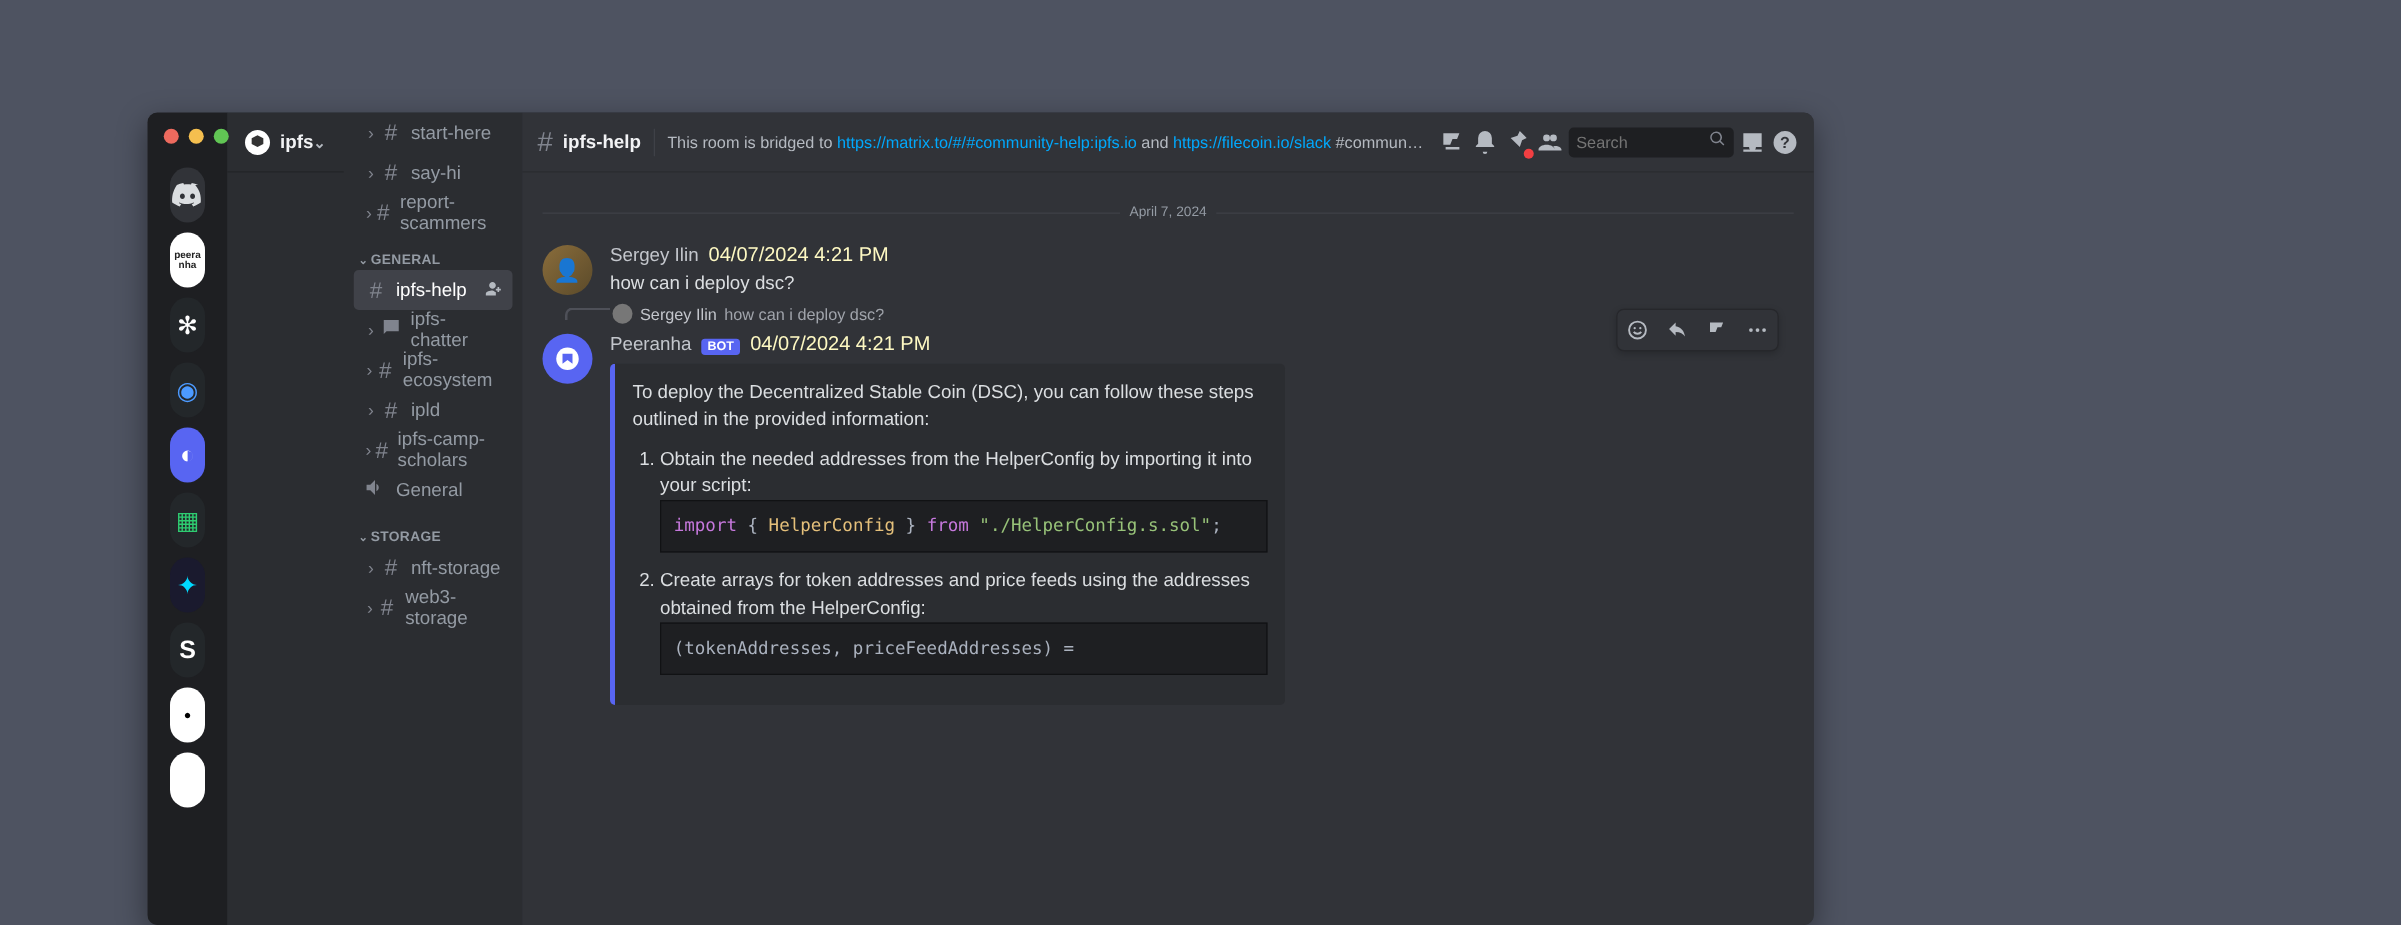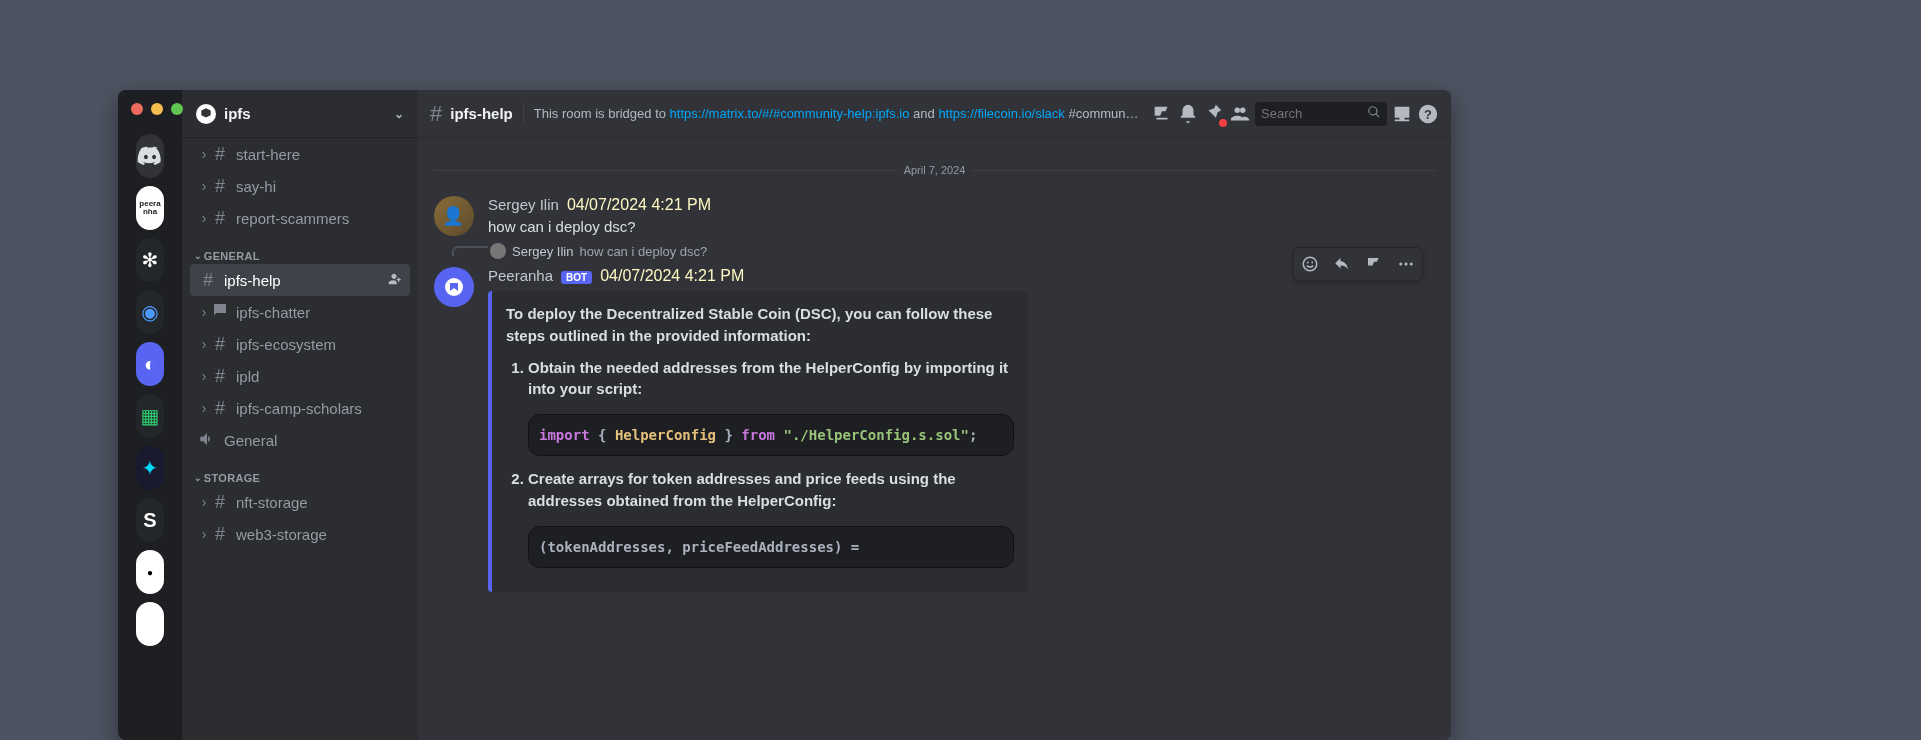--- a/index.html
+++ b/index.html
@@ -14,21 +14,21 @@
 .server-col { width: 64px; background: #1e1f22; display: flex; flex-direction: column; align-items: center; padding-top: 44px; gap: 8px; }
 .server-item { width: 28px; height: 44px; border-radius: 22px; background: #313338; display: flex; align-items: center; justify-content: center; cursor: pointer; font-size: 20px; transition: border-radius .15s; position: relative; }
 .server-item.round { border-radius: 14px; }
 .server-item.home { color: #dbdee1; }
 .server-item.white { background: #fff; color: #222; font-size: 10px; font-weight: 600; }
 .server-item.dark { background: #23272a; color: #fff; }
 .server-item.neon { background:#1a1a2e; color:#00d9ff; }
 .server-item.active { border-radius: 14px; background:#5865f2; }
 .server-item svg { width: 28px; height: 28px; }
 
-.channel-col { width: 236px; background: #2b2d31; display: flex; flex-direction: column; }
+.channel-col { width: 236px; background: #2b2d31; display: flex; }
 .server-header { height: 48px; border-bottom: 1px solid rgba(0,0,0,.2); display: flex; align-items: center; padding: 0 14px; color: #f2f3f5; font-weight: 600; font-size: 15px; cursor: pointer; }
 .server-header .hdr-icon { width: 20px; height: 20px; border-radius: 50%; background: #fff; margin-right: 8px; display:flex;align-items:center;justify-content:center; }
 .server-header .chev { margin-left: auto; color: #b5bac1; font-size: 12px; }
 .channels-scroll { flex: 1; overflow-y: auto; padding: 0 8px 8px; }
 .channel-row { display: flex; align-items: center; height: 32px; padding: 0 8px; border-radius: 4px; color: #949ba4; font-size: 15px; cursor: pointer; }
 .channel-row.active { background: #404249; color: #fff; }
 .channel-row .hash { width: 20px; text-align: center; color: #80848e; margin-right: 6px; font-size: 18px; }
 .channel-row .speaker { width:20px; margin-right:6px; }
 .channel-row .threadmark { width:12px; text-align:center; margin-right:0; color:#80848e; font-size:14px; }
 .channel-row .addperson { margin-left: auto; color: #b5bac1; font-size: 14px; display:none; }
@@ -64,24 +64,24 @@
 .msg .bot-tag { background: #5865f2; color: #fff; font-size: 10px; font-weight: 600; padding: 1px 5px; border-radius: 3px; }
 .msg .timestamp { color: #fef9c3; font-size: 16px; }
 .msg .body { color: #dbdee1; font-size: 15px; line-height: 1.4; margin-top: 2px; }
 
 .reply-ref { display:flex; align-items:center; gap:6px; color:#949ba4; font-size:13px; margin-bottom:2px; }
 .reply-ref .spine { width: 36px; height: 10px; border-left: 2px solid #4e5058; border-top: 2px solid #4e5058; border-top-left-radius: 6px; margin-left: 18px; margin-right: -4px; }
 .reply-ref .mini-av { width:16px; height:16px; border-radius:50%; background:#777; }
 .reply-ref .rauth { color:#c3c6cc; font-weight:500; }
 .reply-ref .rtext { color:#a0a4ab; overflow:hidden; text-overflow:ellipsis; white-space:nowrap; }
 
-.embed { border-left: 4px solid #5865f2; background: #2b2d31; border-radius: 4px; padding: 12px 14px; margin-top: 6px; max-width: 540px; color: #dbdee1; font-size: 15px; line-height: 1.45; font-weight: bold; }
+.embed { border-left: 4px solid #5865f2; background: #2b2d31; border-radius: 4px; padding: 12px 14px; margin-top: 6px; max-width: 540px; color: #dbdee1; font-size: 15px; line-height: 1.45; }
 .embed ol { padding-left: 22px; margin: 10px 0; }
 .embed li { margin-bottom: 8px; }
-.embed pre { background: #1e1f22; border: 1px solid #111214; border-radius: 12px; padding: 10px; font-family: Consolas, Monaco, monospace; font-size: 14px; overflow-x: auto; margin: 14px 0 12px; }
+.embed pre { background: #1e1f22; border: 1px solid #111214; border-radius: 0; padding: 10px; font-family: Consolas, Monaco, monospace; font-size: 14px; overflow-x: auto; margin: 0 0 12px; }
 .k-import { color: #c678dd; }
 .k-ident { color: #e5c07b; }
 .k-from { color: #c678dd; }
 .k-str { color: #98c379; }
 .k-punc { color: #abb2bf; }
 
 .msg-actions { position:absolute; right:12px; top:-14px; background:#313338; border:1px solid #26272b; border-radius:6px; display:flex; box-shadow:0 2px 6px rgba(0,0,0,.2); }
 .msg-actions .act { width:32px; height:32px; display:flex; align-items:center; justify-content:center; color:#b5bac1; cursor:pointer; }
 .avatar.user1 { background: linear-gradient(135deg,#8a6d3b,#5b4a2a); }
 

